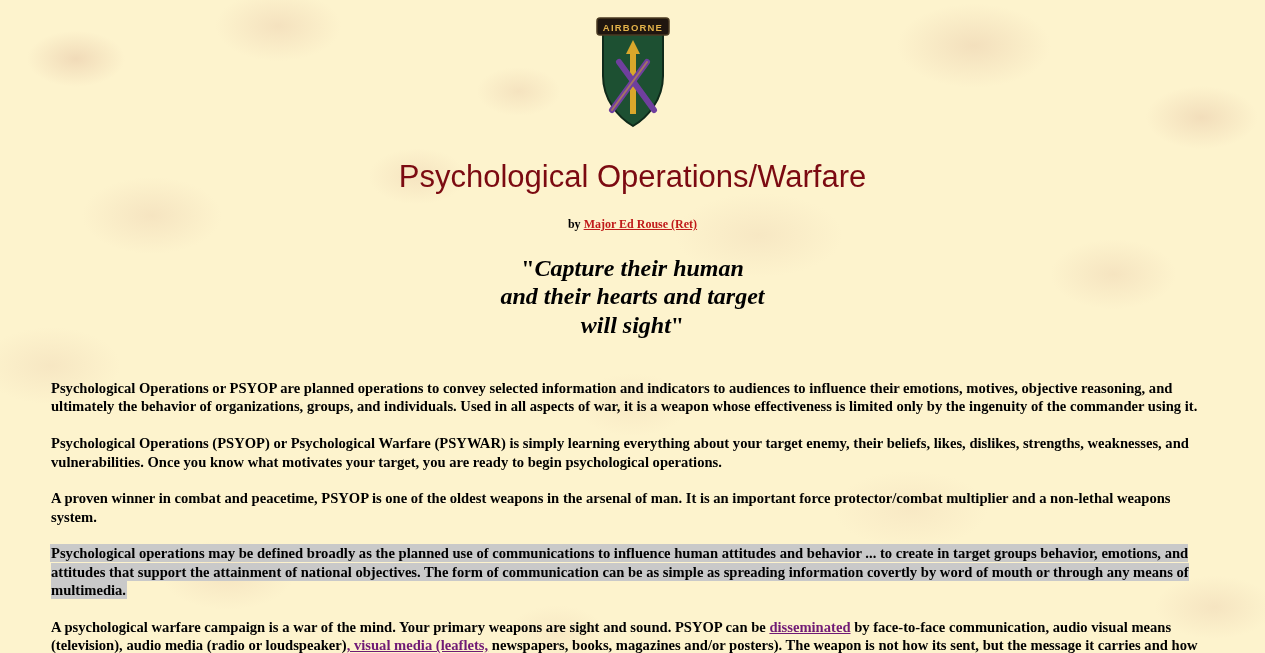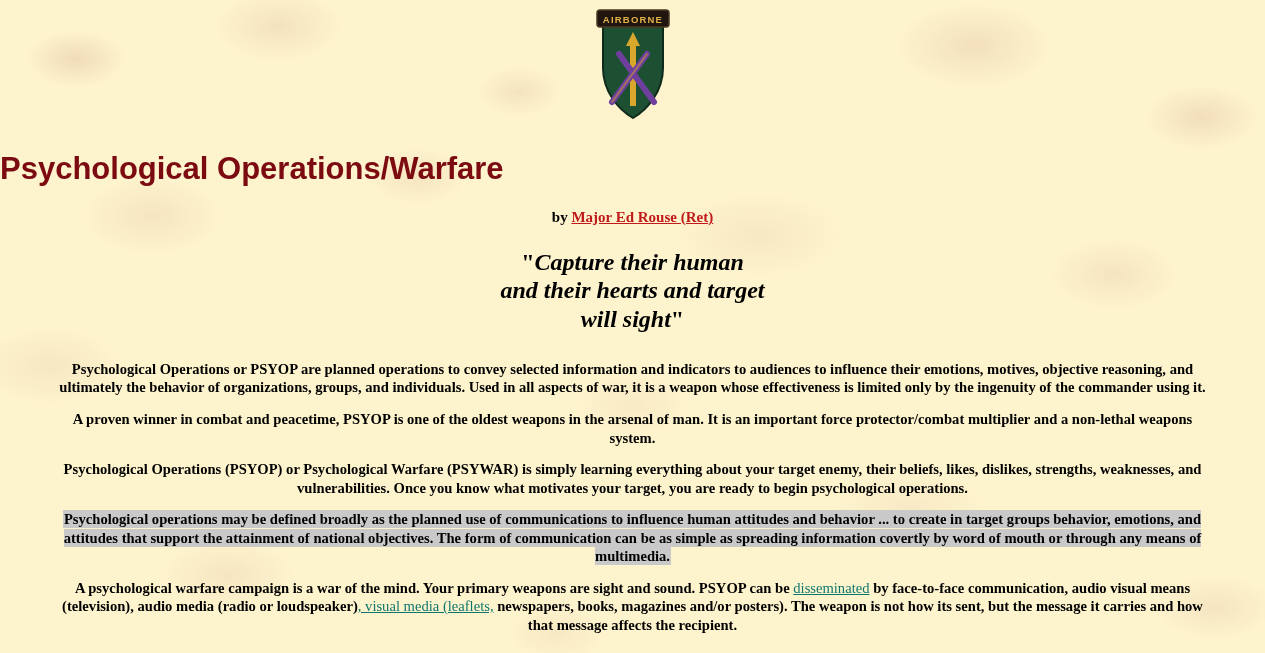--- a/index.html
+++ b/index.html
@@ -36,34 +36,34 @@
       radial-gradient(ellipse 95px 50px at 18% 88%, rgba(226,190,160,0.26), rgba(226,190,160,0) 70%),
       radial-gradient(ellipse 85px 45px at 96% 93%, rgba(228,195,165,0.30), rgba(228,195,165,0) 70%),
       radial-gradient(ellipse 70px 40px at 44% 97%, rgba(226,190,160,0.20), rgba(226,190,160,0) 70%);
   }
   .page {
     position: relative;
     z-index: 2;
   }
   .crest-wrap {
     text-align: center;
-    padding-top: 6px;
+    padding-top: 14px;
   }
   .title {
-    text-align: left;
+    text-align: center;
     color: #7b0a11;
     font-family: "Liberation Sans", sans-serif;
-    font-weight: bold;
+    font-weight: normal;
     font-size: 31px;
     letter-spacing: 0px;
     margin: 23px 0 0 0;
   }
   .byline {
     text-align: center;
-    font-size: 15px;
+    font-size: 12px;
     font-weight: bold;
     margin-top: 22px;
   }
   .byline a {
     color: #c01a1a;
     font-weight: bold;
     text-decoration: underline;
   }
   .quote {
     text-align: center;
@@ -81,31 +81,30 @@
   .body-text {
     margin: 0 auto;
     width: 1163px;
     padding-top: 22px;
     font-size: 14.6px;
     font-weight: bold;
     line-height: 1.27;
     text-align: left;
   }
   .body-text p {
-    margin: 5px 0 13px 0;
-    text-align: center;
+    margin: 18px 0 13px 0;
   }
   .body-text p.highlight span.hl {
     background: #c9c9c9;
     box-shadow: 0 0 0 1px #c9c9c9;
   }
   .body-text a {
-    color: #0f766e;
+    color: #701a75;
     text-decoration: underline;
-    font-weight: normal;
+    font-weight: bold;
   }
 </style>
 </head>
 <body>
 
 <div class="bg-texture"></div>
 
 <div class="page">
 
   <div class="crest-wrap">
@@ -132,19 +131,19 @@
   </div>
 
   <div class="quote">
     <span class="mark">"</span><span>Capture their human</span><br>
     <span>and their hearts and target</span><br>
     <span>will sight</span><span class="mark">"</span>
   </div>
 
   <div class="body-text">
     <p>Psychological Operations or PSYOP are planned operations to convey selected information and indicators to audiences to influence their emotions, motives, objective reasoning, and ultimately the behavior of organizations, groups, and individuals. Used in all aspects of war, it is a weapon whose effectiveness is limited only by the ingenuity of the commander using it.</p>
+    <p>Psychological Operations (PSYOP) or Psychological Warfare (PSYWAR) is simply learning everything about your target enemy, their beliefs, likes, dislikes, strengths, weaknesses, and vulnerabilities. Once you know what motivates your target, you are ready to begin psychological operations.</p>
     <p>A proven winner in combat and peacetime, PSYOP is one of the oldest weapons in the arsenal of man. It is an important force protector/combat multiplier and a non-lethal weapons system.</p>
-    <p>Psychological Operations (PSYOP) or Psychological Warfare (PSYWAR) is simply learning everything about your target enemy, their beliefs, likes, dislikes, strengths, weaknesses, and vulnerabilities. Once you know what motivates your target, you are ready to begin psychological operations.</p>
     <p class="highlight"><span class="hl">Psychological operations may be defined broadly as the planned use of communications to influence human attitudes and behavior ... to create in target groups behavior, emotions, and attitudes that support the attainment of national objectives. The form of communication can be as simple as spreading information covertly by word of mouth or through any means of multimedia.</span></p>
     <p><span>A psychological warfare campaign is a war of the mind. Your primary weapons are sight and sound. PSYOP can be </span><a href="#">disseminated</a><span> by face-to-face communication, audio visual means (television), audio media (radio or loudspeaker)</span><a href="#">, visual media (leaflets,</a><span> newspapers, books, magazines and/or posters). The weapon is not how its sent, but the message it carries and how that message affects the recipient.</span></p>
   </div>
 
 </div>
 
 </body></html>

